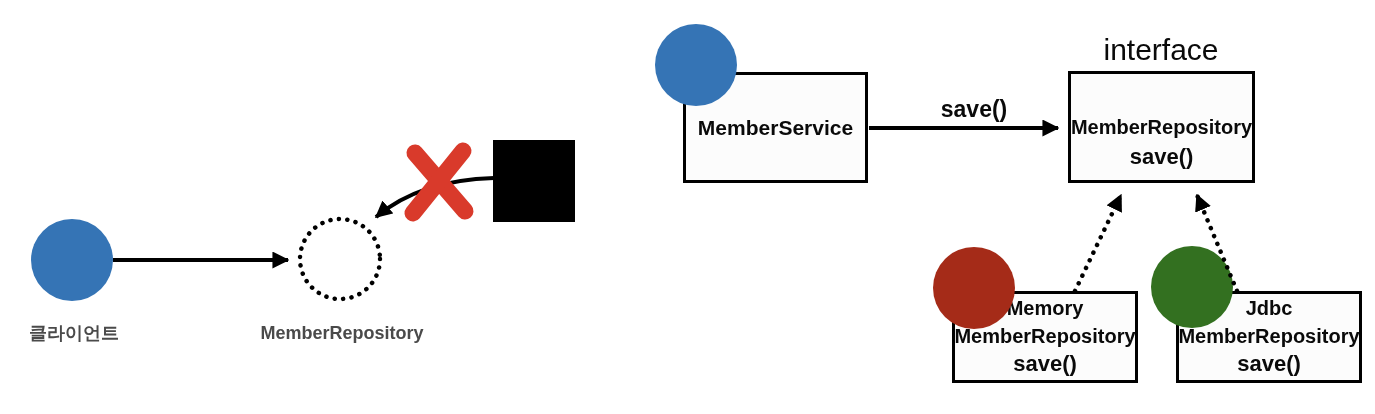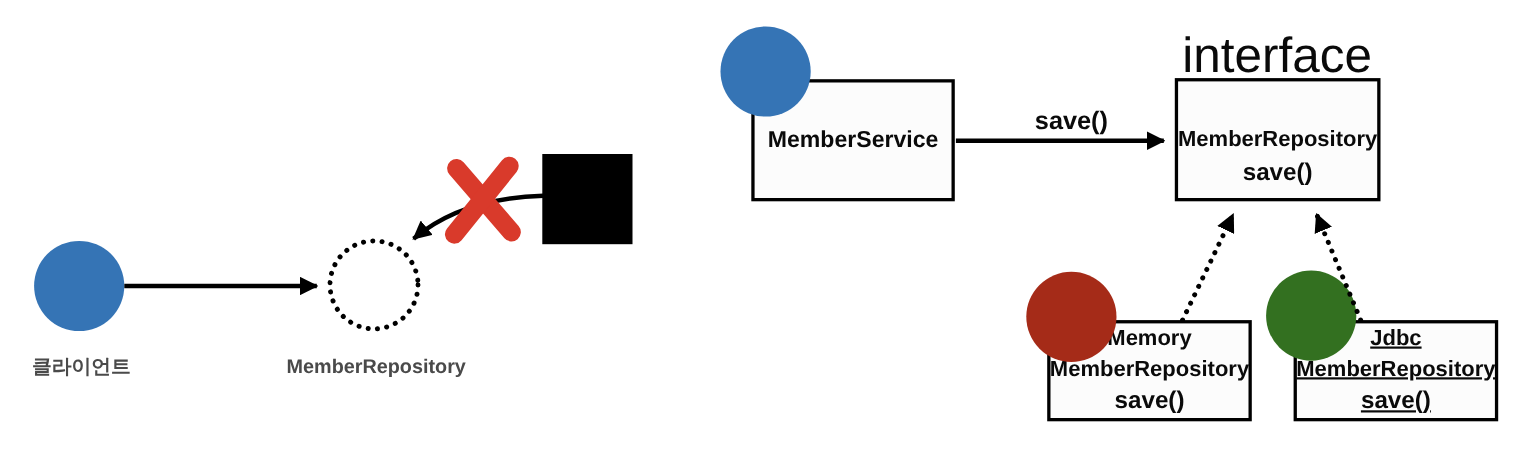--- a/index.html
+++ b/index.html
@@ -72,40 +72,40 @@
   .impl-box {
     top: 291px;
     width: 186px; height: 92px;
     justify-content: flex-end;
     padding-bottom: 2px;
     font-size: 20px;
     line-height: 28px;
     text-align: right;
   }
   .memory-box { left: 952px; }
-  .jdbc-box   { left: 1176px; text-decoration: underline; }
+  .jdbc-box   { left: 1176px; }
   .method-line { font-size: 22px; }
   .floating-label {
     position: absolute;
     white-space: nowrap;
     z-index: 4;
     transform: translateX(-50%);
   }
   .gray-label {
     color: #4a4a4a;
     font-weight: bold;
     font-size: 18px;
     line-height: 29px;
   }
   .client-label { left: 74px;  top: 319px; }
   .repo-label   { left: 342px; top: 319px; }
   .interface-stereotype {
     left: 1161px; top: 33px;
     color: #0a0a0a;
-    font-size: 45px;
+    font-size: 30px;
     font-weight: normal;
     line-height: 33px;
   }
   .save-arrow-label {
     left: 974px; top: 97px;
     color: #0a0a0a;
     font-size: 23px;
     font-weight: bold;
     line-height: 24px;
   }

